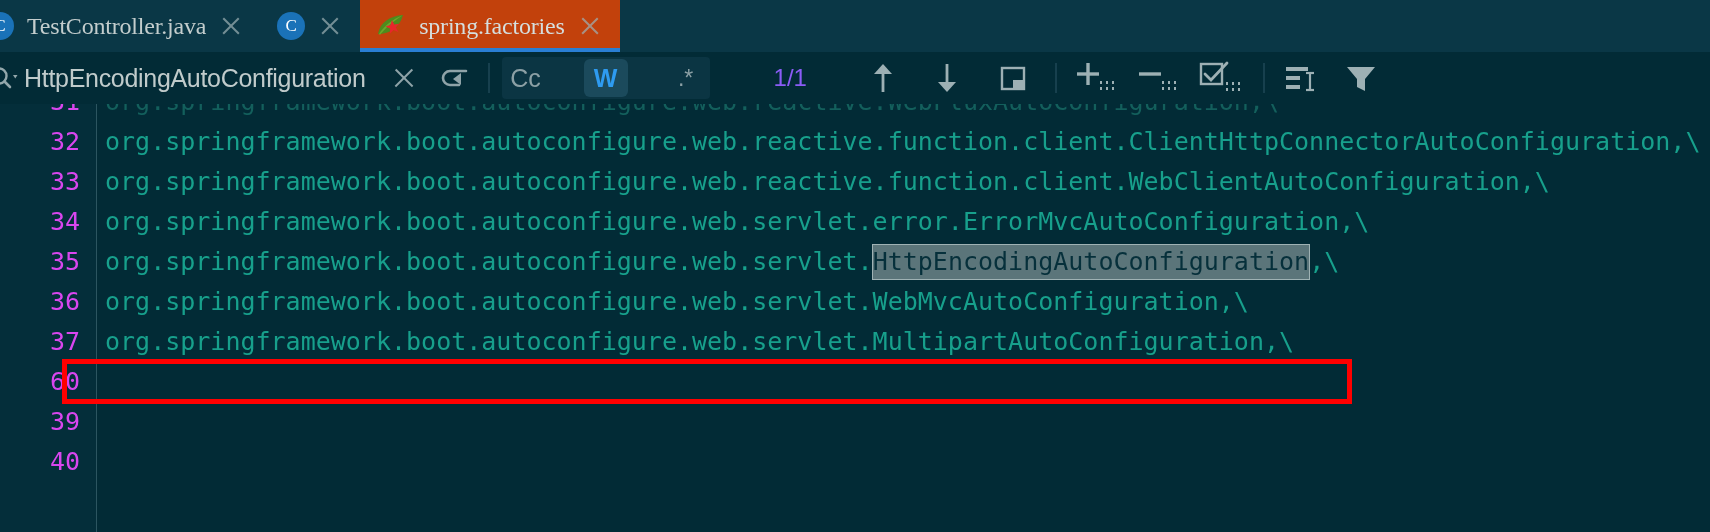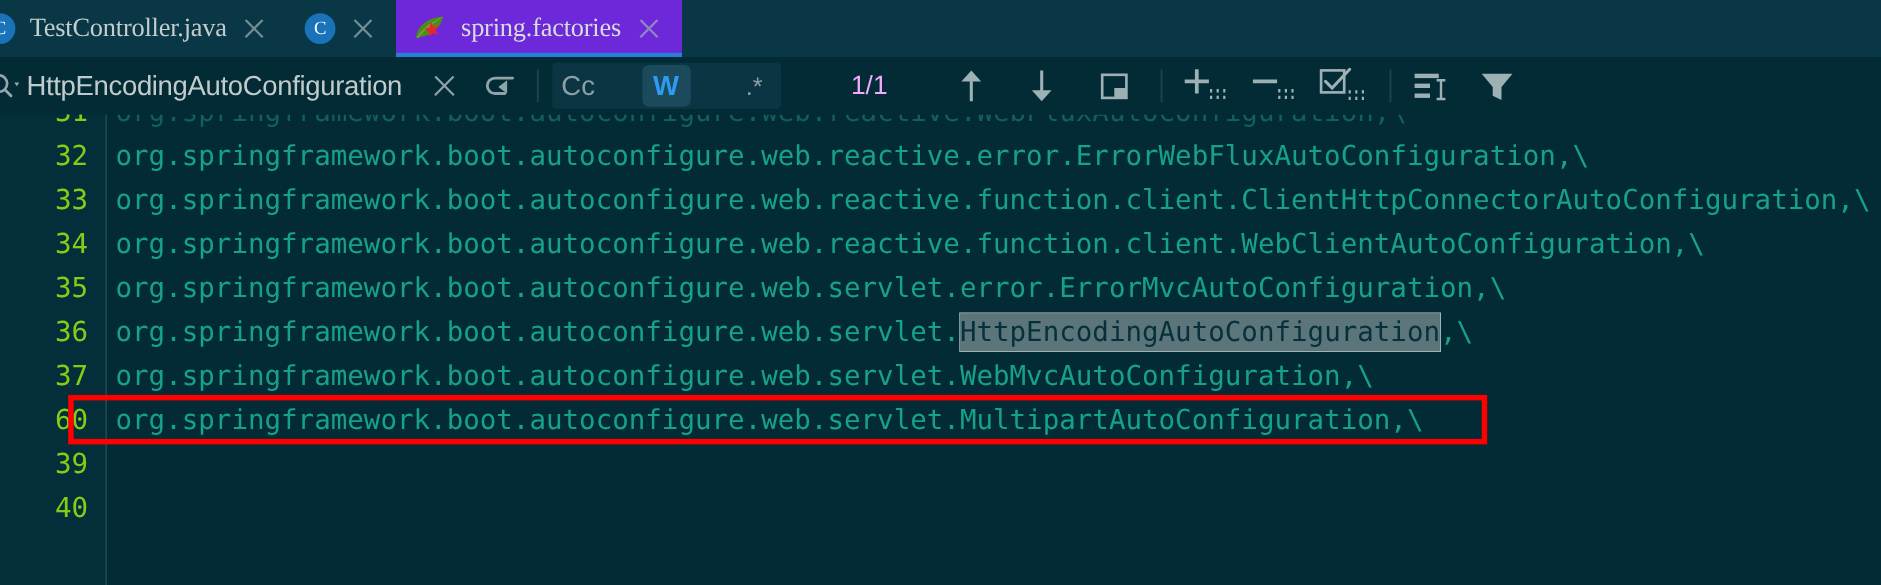--- a/index.html
+++ b/index.html
@@ -38,21 +38,21 @@
     display: flex;
     align-items: center;
     gap: 13px;
     padding: 0 18px 0 16px;
     position: relative;
     background: #0a3746;
     cursor: default;
   }
   .tab.first { padding-left: 0; margin-left: -14px; }
   .tab.active {
-    background: #6d28d9;
+    background: #c2410c;
   }
   .tab.active .tab-underline {
     position: absolute;
     left: 0; right: 0; bottom: 0;
     height: 4px;
     background: #2a7fd4;
   }
   .tab-label {
     font-size: 24px;
     color: #c3cdcd;
@@ -167,21 +167,21 @@
     flex: 0 0 auto;
   }
   .opt.small { font-size: 23px; }
   .opt.selected {
     background: #1b4a5c;
     color: #2e9bf0;
     font-weight: bold;
   }
   .match-count {
     font-size: 24px;
-    color: #f0abfc;
+    color: #8b5cf6;
     margin-left: 64px;
     margin-right: 10px;
     flex: 0 0 auto;
   }
   .arrow-btn { width: 52px; height: 44px; display:flex; align-items:center; justify-content:center; flex:0 0 auto; }
   .spacer-md { width: 40px; flex: 0 0 auto; }
 
   
   .editor {
     flex: 1 1 auto;
@@ -201,21 +201,21 @@
     position: absolute;
     top: 0; right: 16px;
     padding-top: 0;
   }
   .gnum {
     height: 40px;
     line-height: 40px;
     text-align: center;
     font-family: "DejaVu Sans Mono", monospace;
     font-size: 25px;
-    color: #84cc16;
+    color: #d946ef;
     white-space: nowrap;
   }
   .code-area {
     flex: 1 1 auto;
     position: relative;
     overflow: hidden;
     padding-left: 8px;
   }
   .cline {
     height: 40px;
@@ -399,21 +399,20 @@
           <div class="gnum">37</div>
           <div class="gnum">60</div>
           <div class="gnum">39</div>
           <div class="gnum">40</div>
         </div>
     </div>
 
     <div class="code-area" id="code-area">
         <div style="position: absolute; top: -22px; left: 8px;">
           <div class="cline partial"><span>org.springframework.boot.autoconfigure.web.reactive.WebFluxAutoConfiguration,\</span></div>
-          <div class="cline"><span>org.springframework.boot.autoconfigure.web.reactive.error.ErrorWebFluxAutoConfiguration,\</span></div>
           <div class="cline"><span>org.springframework.boot.autoconfigure.web.reactive.function.client.ClientHttpConnectorAutoConfiguration,\</span></div>
           <div class="cline"><span>org.springframework.boot.autoconfigure.web.reactive.function.client.WebClientAutoConfiguration,\</span></div>
           <div class="cline"><span>org.springframework.boot.autoconfigure.web.servlet.error.ErrorMvcAutoConfiguration,\</span></div>
           <div class="cline"><span>org.springframework.boot.autoconfigure.web.servlet.</span><span class="hl">HttpEncodingAutoConfiguration</span><span>,\</span></div>
           <div class="cline"><span>org.springframework.boot.autoconfigure.web.servlet.WebMvcAutoConfiguration,\</span></div>
           <div class="cline"><span>org.springframework.boot.autoconfigure.web.servlet.MultipartAutoConfiguration,\</span></div>
         </div>
       </div>
 
     <div class="redbox" style="left: 62px; top: 255px; width: 1290px; height: 45px;"></div>

